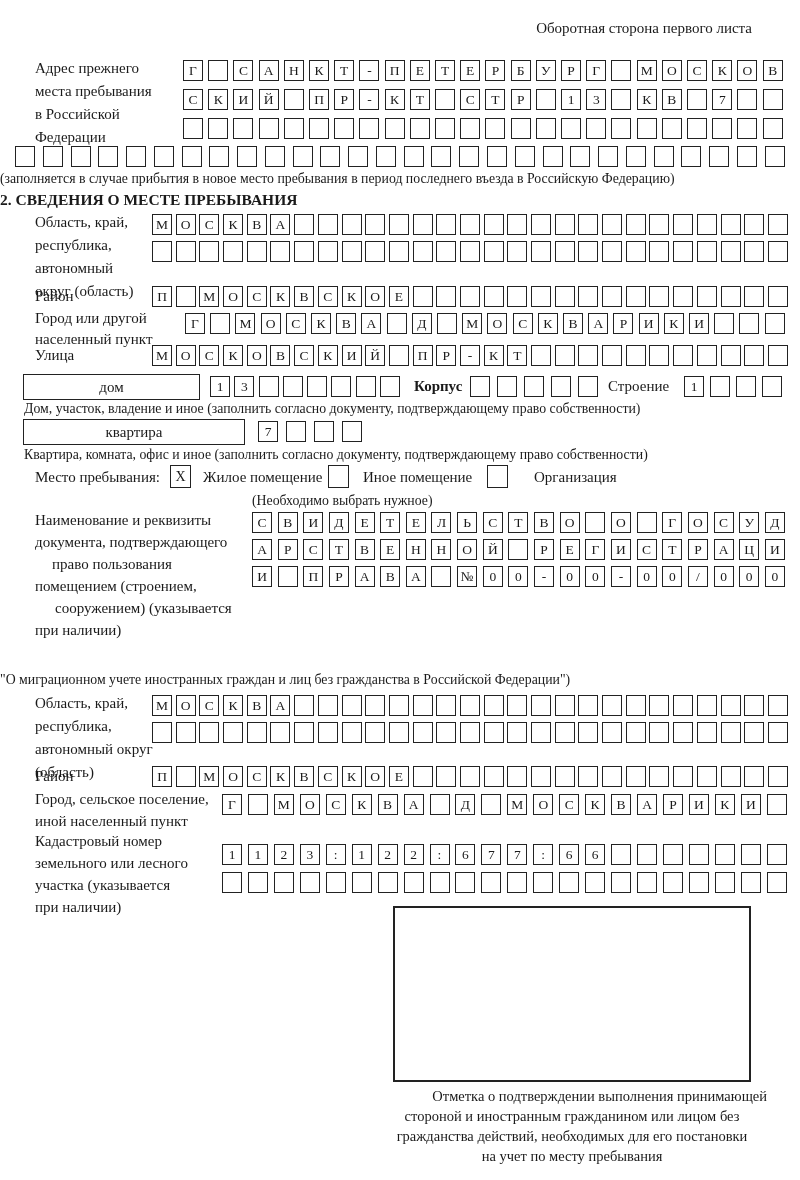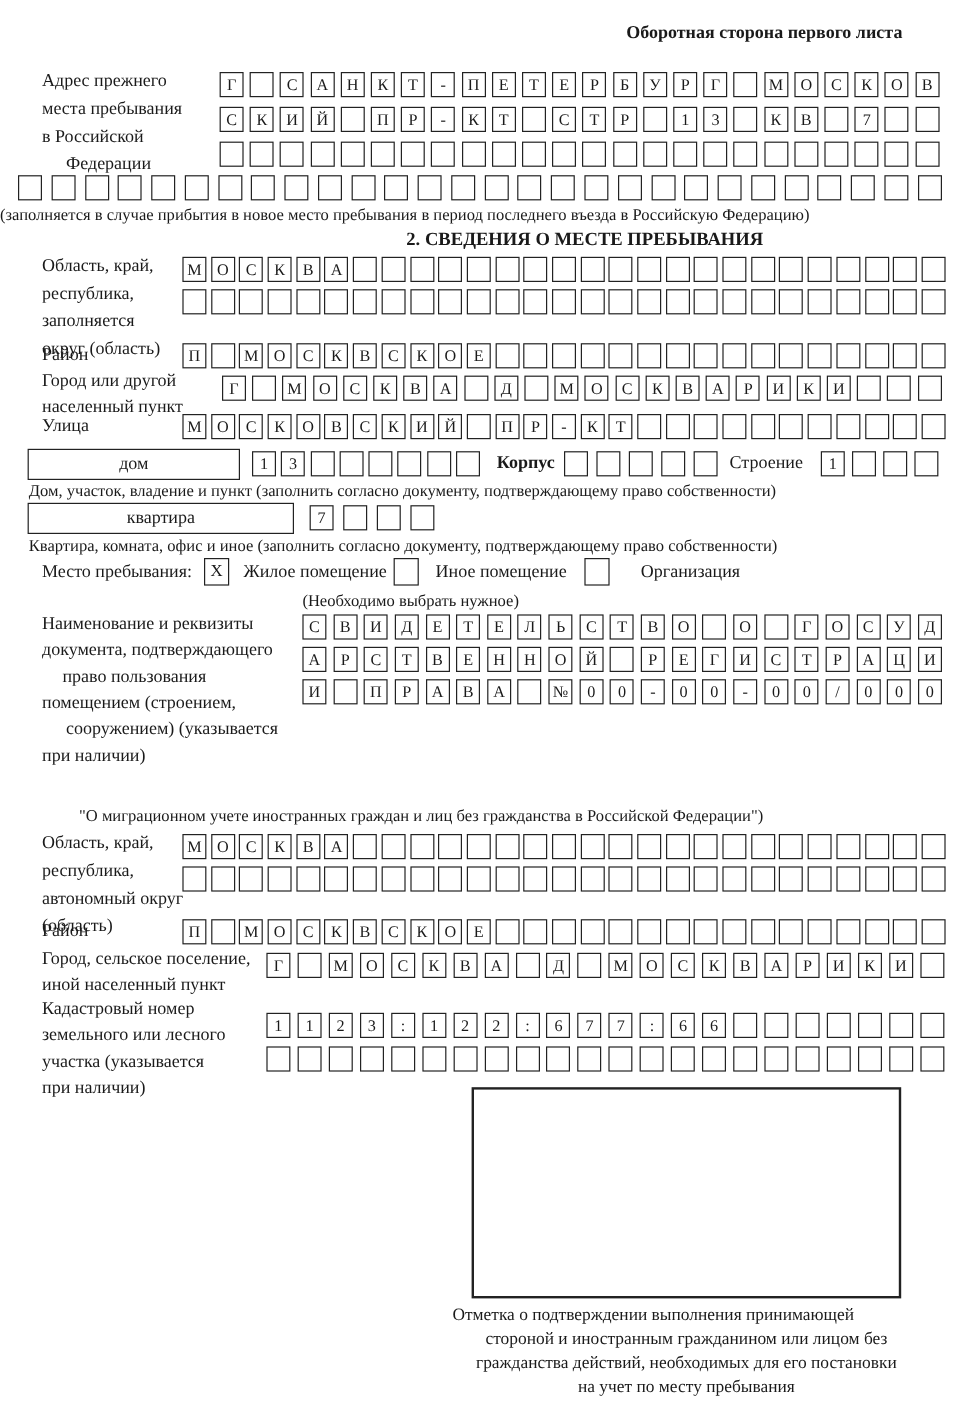--- a/index.html
+++ b/index.html
@@ -1,42 +1,42 @@
 <!DOCTYPE html>
 <html><head>
 <meta charset="utf-8">
 <style>
   html,body{margin:0;padding:0;background:#fff;}
   #page{position:relative;width:800px;height:1180px;background:#ffffff;
         font-family:"Liberation Serif",serif;color:#1a1a1a;overflow:hidden;}
   .lbl{position:absolute;font-size:15px;white-space:nowrap;}
   .note{position:absolute;font-size:13.8px;white-space:nowrap;}
-  .ctr{left:0;width:636px;text-align:right;}
+  .ctr{left:0;width:636px;text-align:left;}
   .bold{font-weight:bold;}
   .cellrow{position:absolute;display:flex;justify-content:space-between;}
   .cell{width:20px;height:21px;border:1.8px solid #222;box-sizing:border-box;
         display:flex;align-items:center;justify-content:center;
         font-size:13.5px;line-height:1;background:#fff;}
   .wbox{position:absolute;border:1.8px solid #222;box-sizing:border-box;
         display:flex;align-items:center;justify-content:center;font-size:15px;background:#fff;}
   .chk{position:absolute;width:21px;height:23px;border:1.8px solid #222;box-sizing:border-box;
        display:flex;align-items:center;justify-content:center;font-size:14px;background:#fff;}
   .stamp{position:absolute;border:2px solid #222;box-sizing:border-box;background:#fff;}
 </style>
 </head>
 <body>
 
 <div id="page">
 
-  <div class="lbl" style="top:20px;right:48px;font-weight:bold;">Оборотная сторона первого листа</div>
+  <div class="lbl" style="top:20px;right:48px;">Оборотная сторона первого листа</div>
 
   <div class="lbl" style="left:35px;top:60px;">Адрес прежнего</div>
   <div class="lbl" style="left:35px;top:83px;">места пребывания</div>
   <div class="lbl" style="left:35px;top:106px;">в Российской</div>
-  <div class="lbl" style="left:35px;top:129px;margin-left:20px;">Федерации</div>
+  <div class="lbl" style="left:35px;top:129px;">Федерации</div>
 
   <div class="cellrow" style="left:183px;top:60px;width:600px;">
       <span class="cell">Г</span>
       <span class="cell"></span>
       <span class="cell">С</span>
       <span class="cell">А</span>
       <span class="cell">Н</span>
       <span class="cell">К</span>
       <span class="cell">Т</span>
       <span class="cell">-</span>
@@ -139,21 +139,21 @@
       <span class="cell"></span>
       <span class="cell"></span>
     </div>
 
   <div class="note ctr" style="top:171px;">(заполняется в случае прибытия в новое место пребывания в период последнего въезда в Российскую Федерацию)</div>
 
   <div class="lbl bold ctr" style="top:191px;font-size:15.5px;position:absolute;">2. СВЕДЕНИЯ О МЕСТЕ ПРЕБЫВАНИЯ</div>
 
   <div class="lbl" style="left:35px;top:214px;">Область, край,</div>
   <div class="lbl" style="left:35px;top:237px;">республика,</div>
-  <div class="lbl" style="left:35px;top:260px;">заполняется</div>
+  <div class="lbl" style="left:35px;top:260px;">автономный</div>
   <div class="lbl" style="left:35px;top:283px;">округ (область)</div>
   <div class="cellrow" style="left:152px;top:214px;width:636px;">
       <span class="cell">М</span>
       <span class="cell">О</span>
       <span class="cell">С</span>
       <span class="cell">К</span>
       <span class="cell">В</span>
       <span class="cell">А</span>
       <span class="cell"></span>
       <span class="cell"></span>
@@ -317,21 +317,21 @@
       <span class="cell"></span>
       <span class="cell"></span>
     </div>
   <div class="lbl" style="left:608px;top:378px;">Строение</div>
   <div class="cellrow" style="left:684px;top:376px;width:98px;">
       <span class="cell">1</span>
       <span class="cell"></span>
       <span class="cell"></span>
       <span class="cell"></span>
     </div>
-  <div class="note" style="left:24px;top:401px;">Дом, участок, владение и пункт (заполнить согласно документу, подтверждающему право собственности)</div>
+  <div class="note" style="left:24px;top:401px;">Дом, участок, владение и иное (заполнить согласно документу, подтверждающему право собственности)</div>
 
   <div class="wbox" style="left:23px;top:419px;width:222px;height:26px;">квартира</div>
   <div class="cellrow" style="left:258px;top:421px;width:104px;">
       <span class="cell">7</span>
       <span class="cell"></span>
       <span class="cell"></span>
       <span class="cell"></span>
     </div>
   <div class="note" style="left:24px;top:447px;">Квартира, комната, офис и иное (заполнить согласно документу, подтверждающему право собственности)</div>
 
@@ -590,18 +590,18 @@
       <span class="cell"></span>
       <span class="cell"></span>
       <span class="cell"></span>
       <span class="cell"></span>
       <span class="cell"></span>
       <span class="cell"></span>
       <span class="cell"></span>
     </div>
 
   <div class="stamp" style="left:393px;top:906px;width:358px;height:176px;"></div>
-  <div class="note" style="left:377px;top:1088px;width:390px;text-align:left;white-space:normal;font-size:14.5px;">Отметка о подтверждении выполнения принимающей</div>
+  <div class="note" style="left:377px;top:1088px;width:390px;text-align:right;white-space:normal;font-size:14.5px;">Отметка о подтверждении выполнения принимающей</div>
   <div class="note" style="left:377px;top:1108px;width:390px;text-align:center;white-space:normal;font-size:14.5px;">стороной и иностранным гражданином или лицом без</div>
   <div class="note" style="left:377px;top:1148px;width:390px;text-align:center;white-space:normal;font-size:14.5px;">на учет по месту пребывания</div>
   <div class="note" style="left:377px;top:1128px;width:390px;text-align:center;white-space:normal;font-size:14.5px;">гражданства действий, необходимых для его постановки</div>
 
 </div>
 
 </body></html>

